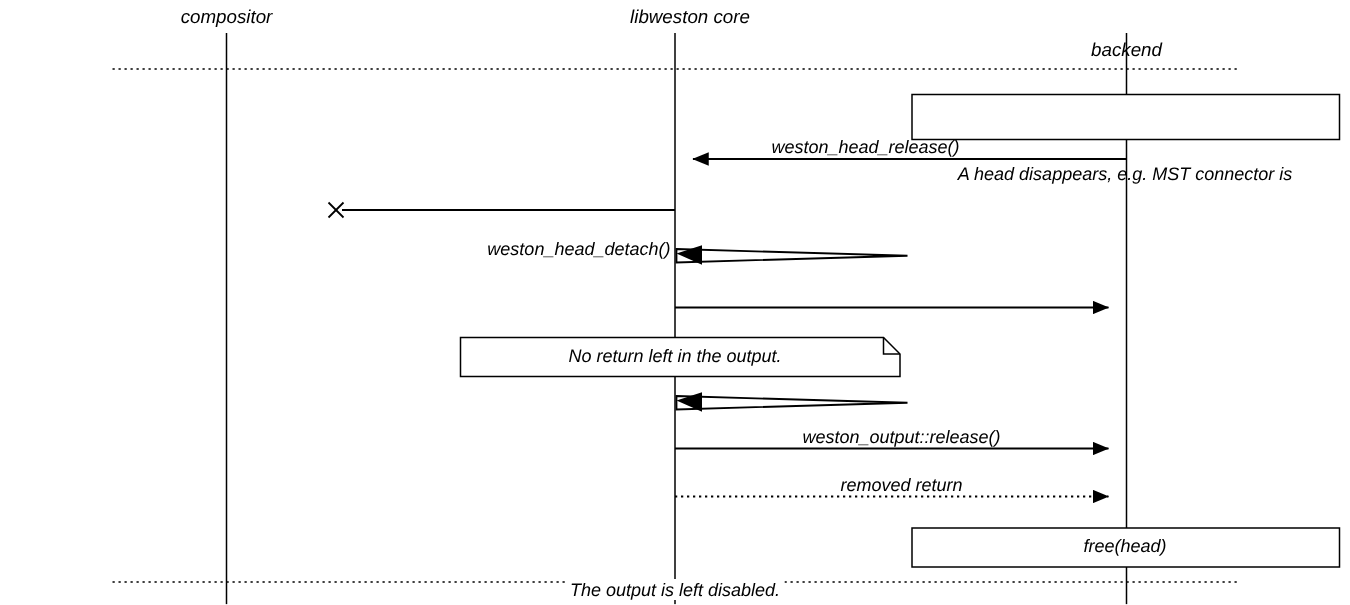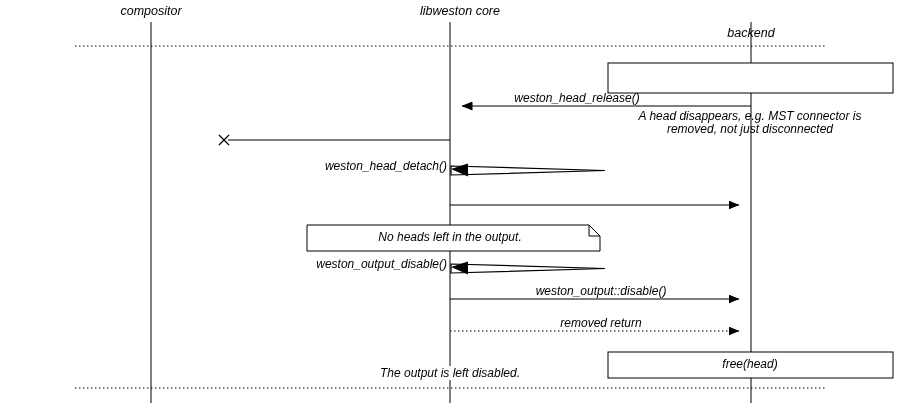--- a/index.html
+++ b/index.html
@@ -128,38 +128,36 @@
     </g>
   </svg>
 
   <div class="lbl center participant-title" style="left:151px; top:5px;">compositor</div>
 
   <div class="lbl center participant-title" style="left:450px; top:5px;padding-left:20px;">libweston core</div>
 
   <div class="lbl center participant-title" style="left:751px; top:5px;margin-top:22px;">backend</div>
 
 
-  <div class="lbl center" style="left:450px; top:367px;">
+  <div class="lbl center" style="left:450px; top:387px;">
     <span class="divider-text">The output is left disabled.</span>
   </div>
 
   <div class="note-text lbl center" style="left:750px; top:66px; width:293px; white-space:normal;margin-top:44px;">
     <div>A head disappears, e.g. MST connector is</div>
-    <div>removed, not just disconnected</div>
   </div>
 
-  <div class="note-text lbl center" style="left:450px; top:231px; width:290px;">No heads left in the output.</div>
+  <div class="note-text lbl center" style="left:450px; top:231px; width:290px;">No return left in the output.</div>
 
   <div class="note-text lbl center" style="left:750px; top:358px; width:283px;">free(head)</div>
 
   <div class="lbl center" style="left:577px; top:92px;">weston_head_release()</div>
 
 
   <div class="lbl right" style="left:447px; top:160px;">weston_head_detach()</div>
 
 
-  <div class="lbl right" style="left:447px; top:258px;">weston_output_disable()</div>
 
-  <div class="lbl center" style="left:601px; top:285px;">weston_output::disable()</div>
+  <div class="lbl center" style="left:601px; top:285px;">weston_output::release()</div>
 
   <div class="lbl center" style="left:601px; top:317px;">removed return</div>
 
 </div>
 
 </body></html>

